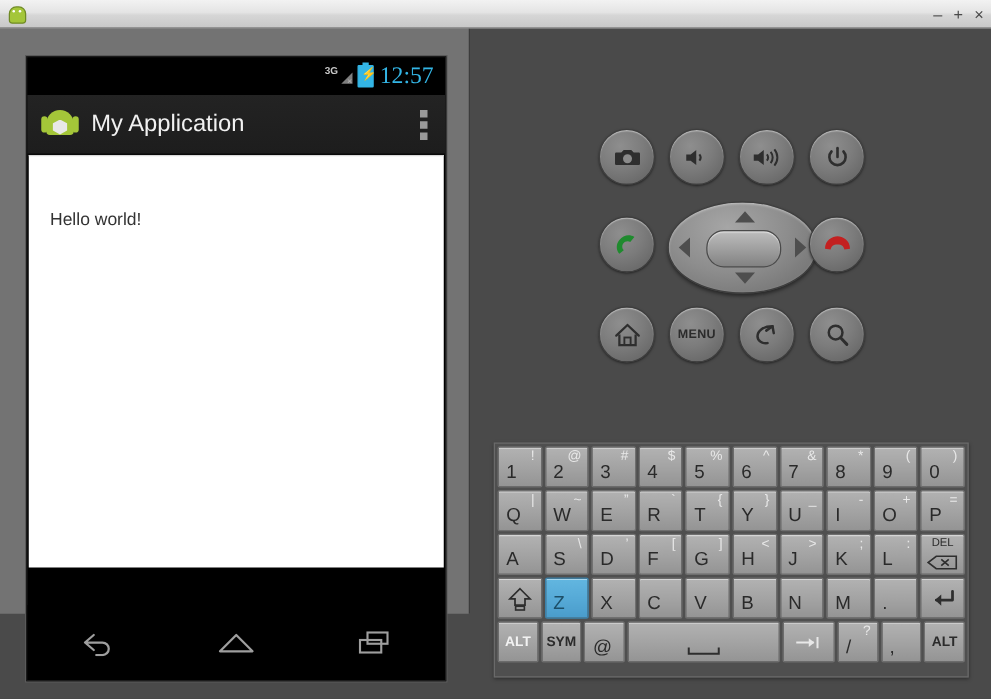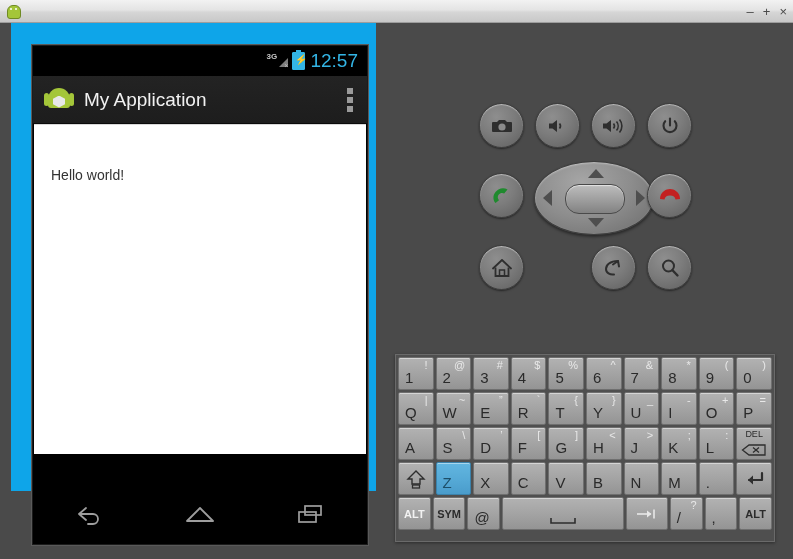--- a/index.html
+++ b/index.html
@@ -42,23 +42,23 @@
   }
   .tb-buttons {
     position: absolute; right: 6px; top: 0; height: 22px;
     display: flex; align-items: center; gap: 9px;
     font-size: 13px; color: #4a4a4a;
   }
   .tb-btn { cursor: default; line-height: 1; }
 
   
   .left-pane {
-    position: absolute; left: 11px; top: 23px;
+    position: absolute; left: 0; top: 23px;
     width: 375px; height: 468px;
-    background: #0ea5e9;
+    background: #737373;
     border-right: 1px solid #3c3c3c;
   }
   .right-pane {
     position: absolute; left: 376px; top: 23px;
     width: 417px; height: 536px;
     background: #4a4a4a;
   }
 
   
   .device {
@@ -97,21 +97,21 @@
   .sb-batt:before {
     content: ""; position: absolute; left: 3px; top: -3px;
     width: 5px; height: 2px; background: #33b5e5;
   }
   .sb-batt .bolt {
     position: absolute; left: 2px; top: 1px;
     font-size: 10px; color: #0a0a0a; line-height: 12px;
   }
   .sb-clock {
     font-size: 19px; color: #33b5e5; margin-right: 9px;
-    font-family: Liberation Sans, sans-serif;
+    font-family: Liberation Serif, serif;
   }
 
   .actionbar {
     position: absolute; left: 0; top: 30px; width: 334px; height: 47px;
     background: linear-gradient(to bottom, #232323 0%, #1d1d1d 100%);
     border-bottom: 1px solid #0a0a0a;
     display: flex; align-items: center;
   }
   .ab-icon {
     width: 30px; height: 32px; margin-left: 11px; position: relative;
@@ -359,20 +359,23 @@
       </svg>
     </div>
 
     <div class="rbtn md" style="left:103px; top:222px;">
       <svg width="22" height="20" viewBox="0 0 22 20">
         <path d="M11 2 L20 10.5 M11 2 L2 10.5" stroke="#2e2e2e" stroke-width="1.8" fill="none" stroke-linecap="round"></path>
         <path d="M4.5 9.5 V18 H17.5 V9.5" stroke="#2e2e2e" stroke-width="1.8" fill="none"></path>
         <rect x="8.5" y="12" width="5" height="6" stroke="#2e2e2e" stroke-width="1.5" fill="none"></rect>
       </svg>
     </div>
+    <div class="rbtn md" style="left:159px; top:222px;">
+      <span class="lbl">MENU</span>
+    </div>
     <div class="rbtn md" style="left:215px; top:222px;">
       <svg width="24" height="20" viewBox="0 0 24 20">
         <path d="M16 3 C8 3 4 7 4 11 C4 15 8 17 12 16.5" stroke="#2e2e2e" stroke-width="2" fill="none" stroke-linecap="round"></path>
         <path d="M16 3 L11 6.5 M16 3 L17 8.5" stroke="#2e2e2e" stroke-width="2" fill="none" stroke-linecap="round"></path>
       </svg>
     </div>
     <div class="rbtn md" style="left:271px; top:222px;">
       <svg width="20" height="20" viewBox="0 0 20 20">
         <circle cx="8.5" cy="8" r="5.5" stroke="#2e2e2e" stroke-width="2" fill="none"></circle>
         <line x1="12.5" y1="12.2" x2="17.5" y2="17.5" stroke="#2e2e2e" stroke-width="2.4" stroke-linecap="round"></line>

